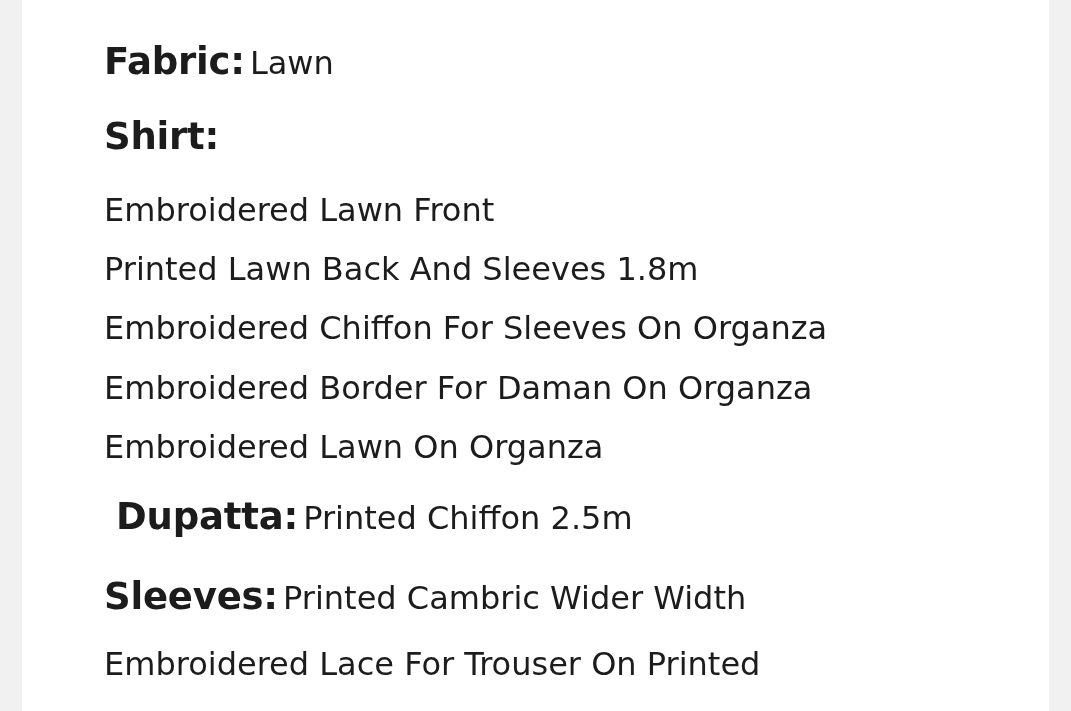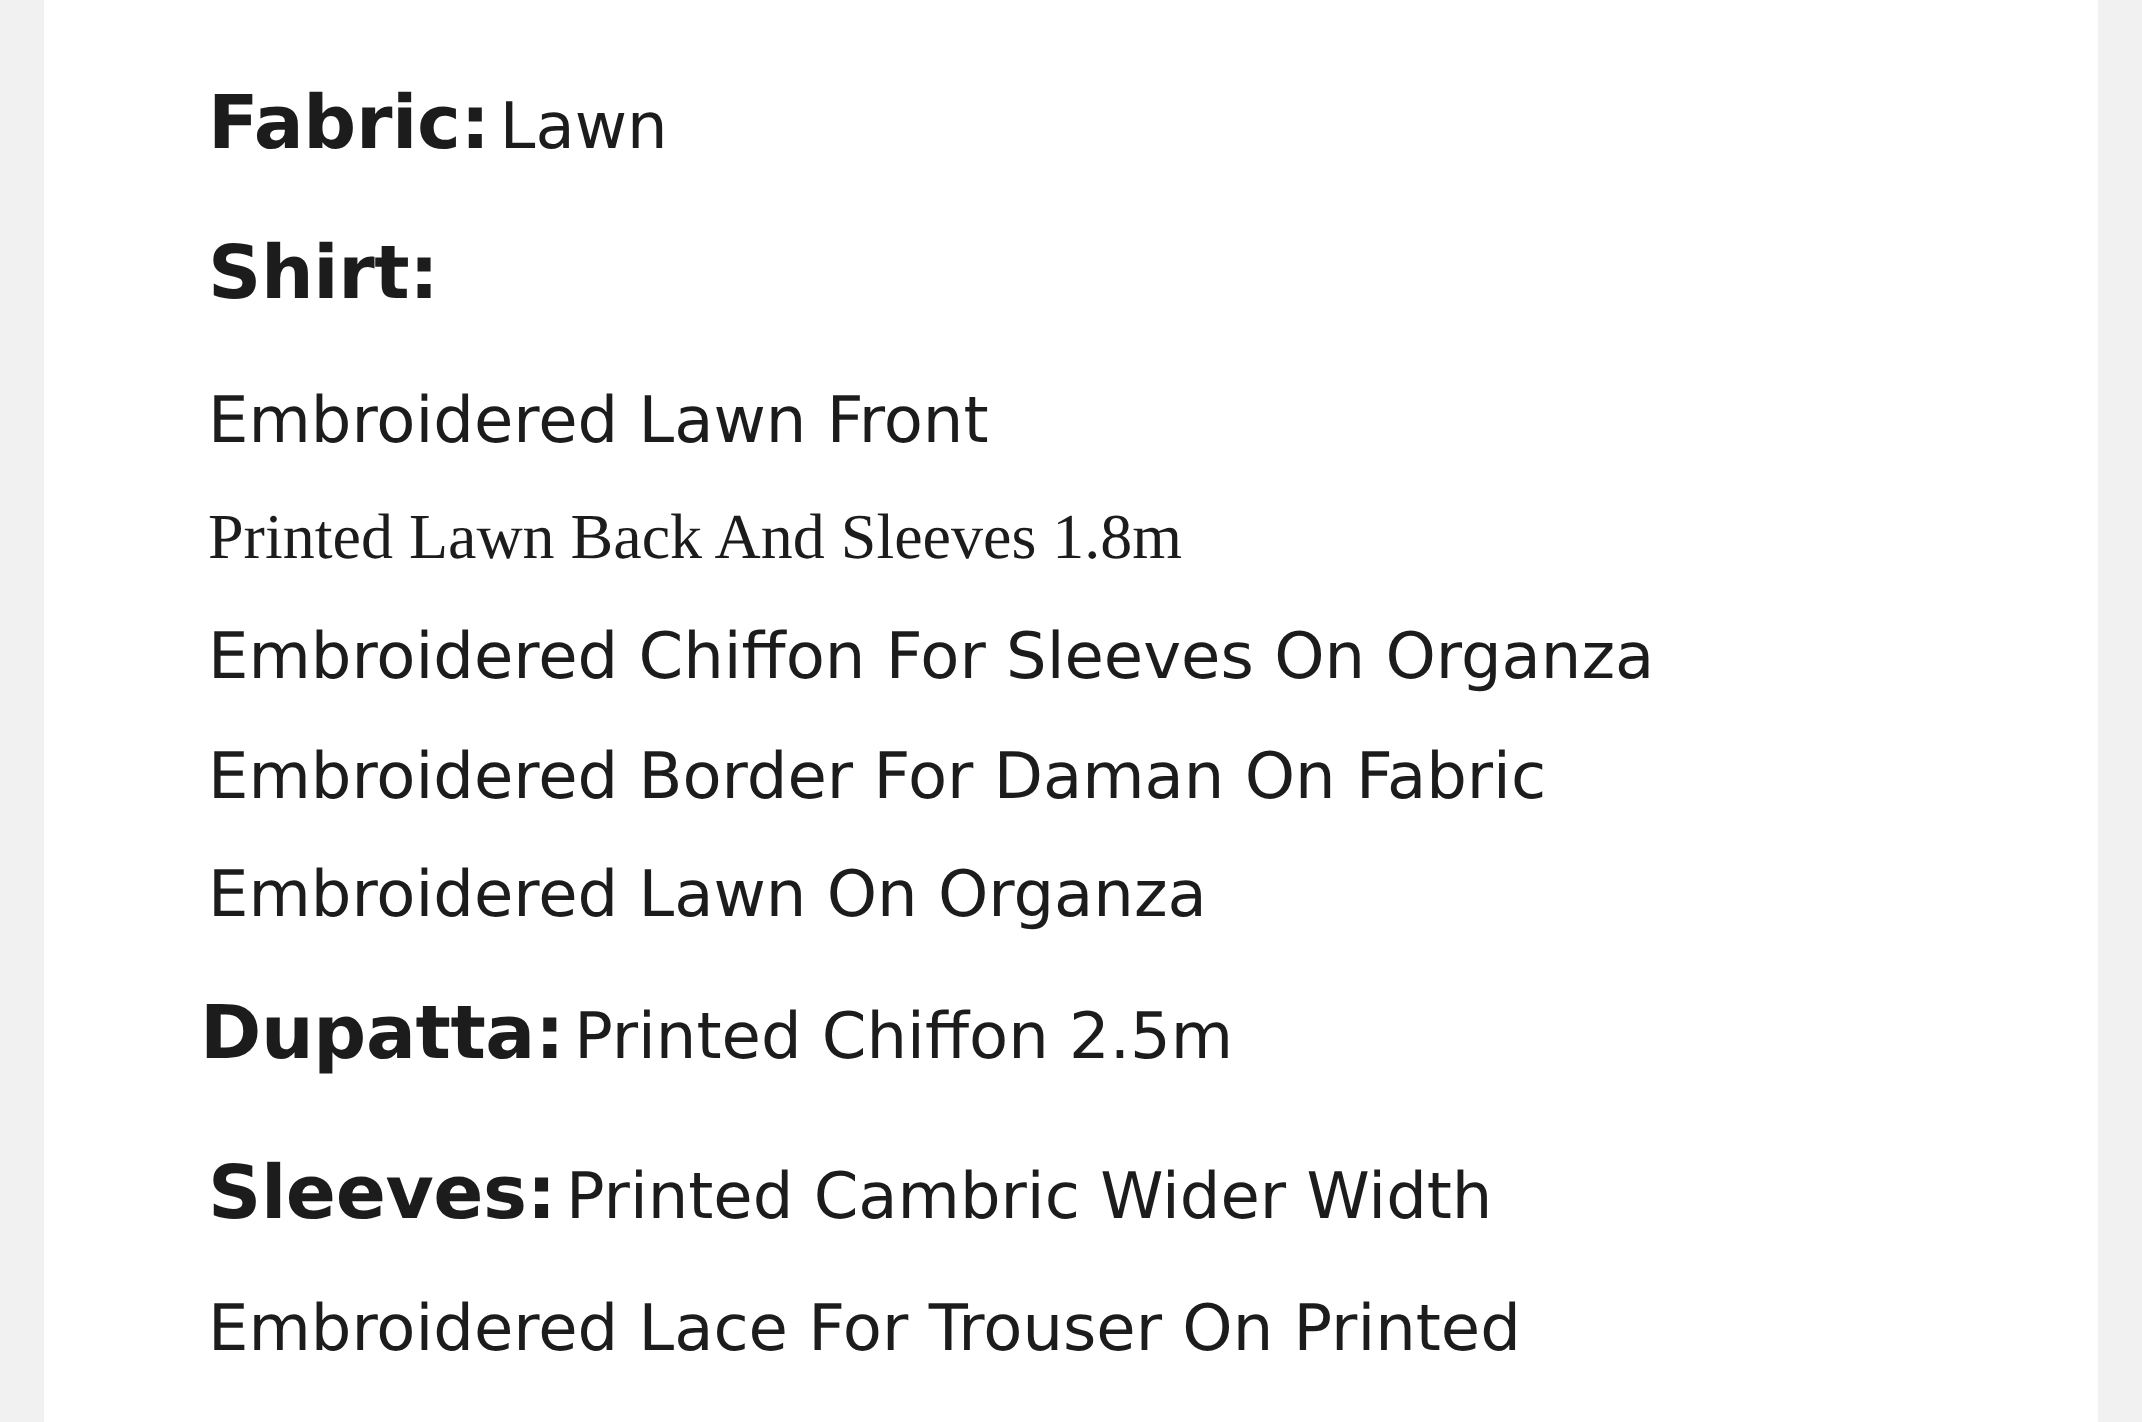--- a/index.html
+++ b/index.html
@@ -44,25 +44,25 @@
     font-size: 32px;
   }
   .plain {
     font-weight: 400;
     font-size: 32px;
     margin-top: 32px;
   }
   .row-fabric   { position: absolute; left: 22px; top: 40px;  }
   .row-shirt    { position: absolute; left: 22px; top: 115px; text-align: right; }
   .row-p1       { position: absolute; left: 22px; top: 191px; }
-  .row-p2       { position: absolute; left: 22px; top: 250px; font-family: Liberation Serif, serif; }
+  .row-p2       { position: absolute; left: 22px; top: 250px; }
   .row-p3       { position: absolute; left: 22px; top: 309px; }
   .row-p4       { position: absolute; left: 22px; top: 369px; }
   .row-p5       { position: absolute; left: 22px; top: 428px; }
-  .row-dupatta  { position: absolute; left: 18px; top: 495px; }
+  .row-dupatta  { position: absolute; left: 34px; top: 495px; }
   .row-trouser  { position: absolute; left: 22px; top: 575px; }
   .row-p6       { position: absolute; left: 22px; top: 645px; }
 </style>
 </head>
 <body>
 
 <div class="page">
   <div class="content">
 
     <div class="line row-fabric">
@@ -80,21 +80,21 @@
 
     <div class="line row-p2">
       <span class="plain">Printed Lawn Back And Sleeves 1.8m</span>
     </div>
 
     <div class="line row-p3">
       <span class="plain">Embroidered Chiffon For Sleeves On Organza</span>
     </div>
 
     <div class="line row-p4">
-      <span class="plain">Embroidered Border For Daman On Fabric</span>
+      <span class="plain">Embroidered Border For Daman On Organza</span>
     </div>
 
     <div class="line row-p5">
       <span class="plain">Embroidered Lawn On Organza</span>
     </div>
 
     <div class="line row-dupatta">
       <span class="label">Dupatta:</span>
       <span class="value">Printed Chiffon 2.5m</span>
     </div>

